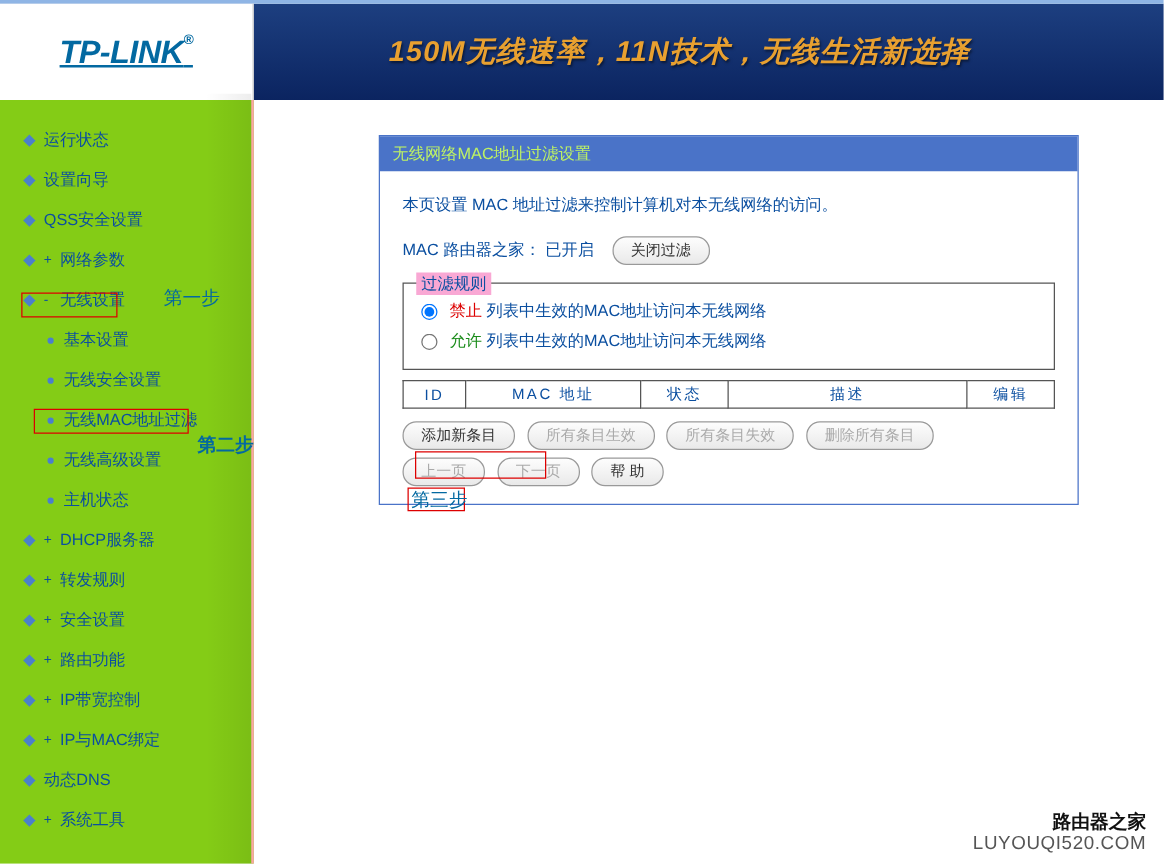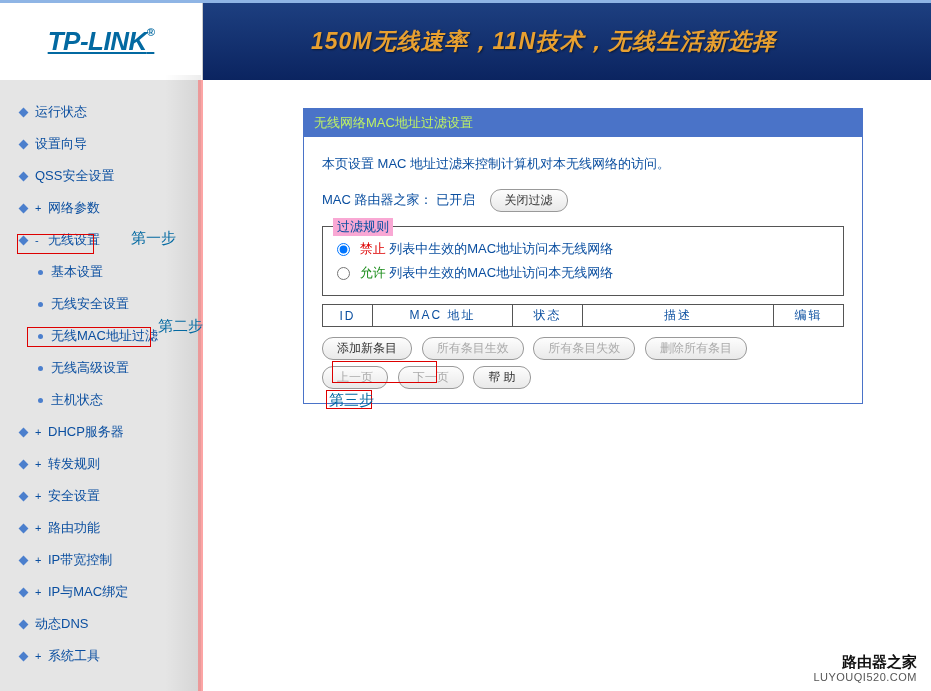--- a/index.html
+++ b/index.html
@@ -47,23 +47,23 @@
       margin-left: 108px;
       letter-spacing: 1px;
       text-shadow: 1px 1px 2px rgba(0,0,0,0.5);
     }
     .layout {
       display: flex;
       height: 611px;
     }
     .sidebar {
       width: 203px;
-      background: #e5e5e5;
+      background: #84cc16;
       padding: 16px 0 0 0;
-      border-right: 5px solid #fca5a5;
+      border-right: 2px solid #fca5a5;
     }
     .sidebar-item {
       padding: 7px 10px 7px 20px;
       color: #0b4fa0;
       cursor: pointer;
       font-size: 13px;
       display: flex;
       align-items: center;
     }
     .sidebar-item.sub { padding-left: 38px; }
@@ -177,21 +177,21 @@
       pointer-events: none;
     }
     .watermark {
       position: absolute;
       right: 14px;
       bottom: 8px;
       text-align: right;
       line-height: 1.1;
     }
     .watermark .cn { font-size: 15px; font-weight: 800; color:#111; }
-    .watermark .en { font-size: 11px; letter-spacing: 0.5px; color:#555; }
+    .watermark .en { font-size: 15px; letter-spacing: 0.5px; color:#555; }
   </style>
 </head>
 <body>
 
 <div class="header">
   <div class="logo-area">
     <span class="logo"><span>TP-LINK</span><sup>®</sup></span>
   </div>
   <div class="banner-text">150M无线速率，11N技术，无线生活新选择</div>
 </div>
@@ -326,21 +326,21 @@
           <span class="btn">帮 助</span>
         </div>
       </div>
     </div>
   </div>
 </div>
 
 <div class="redbox" style="left:17px; top:234px; width:77px; height:20px;"></div>
 <div class="step-ann" style="left:131px; top:229px;">第一步</div>
 <div class="redbox" style="left:27px; top:327px; width:124px; height:20px;"></div>
-<div class="step-ann" style="left:158px; top:317px;">第二步</div>
+<div class="step-ann" style="left:158px; top:347px;font-weight:bold;">第二步</div>
 <div class="redbox" style="left:332px; top:361px; width:105px; height:22px;"></div>
 <div class="redbox" style="left:326px; top:390px; width:46px; height:19px;"></div>
 <div class="step-ann" style="left:329px; top:391px;">第三步</div>
 
 <div class="watermark">
   <div class="cn">路由器之家</div>
   <div class="en">LUYOUQI520.COM</div>
 </div>
 
 </body></html>

